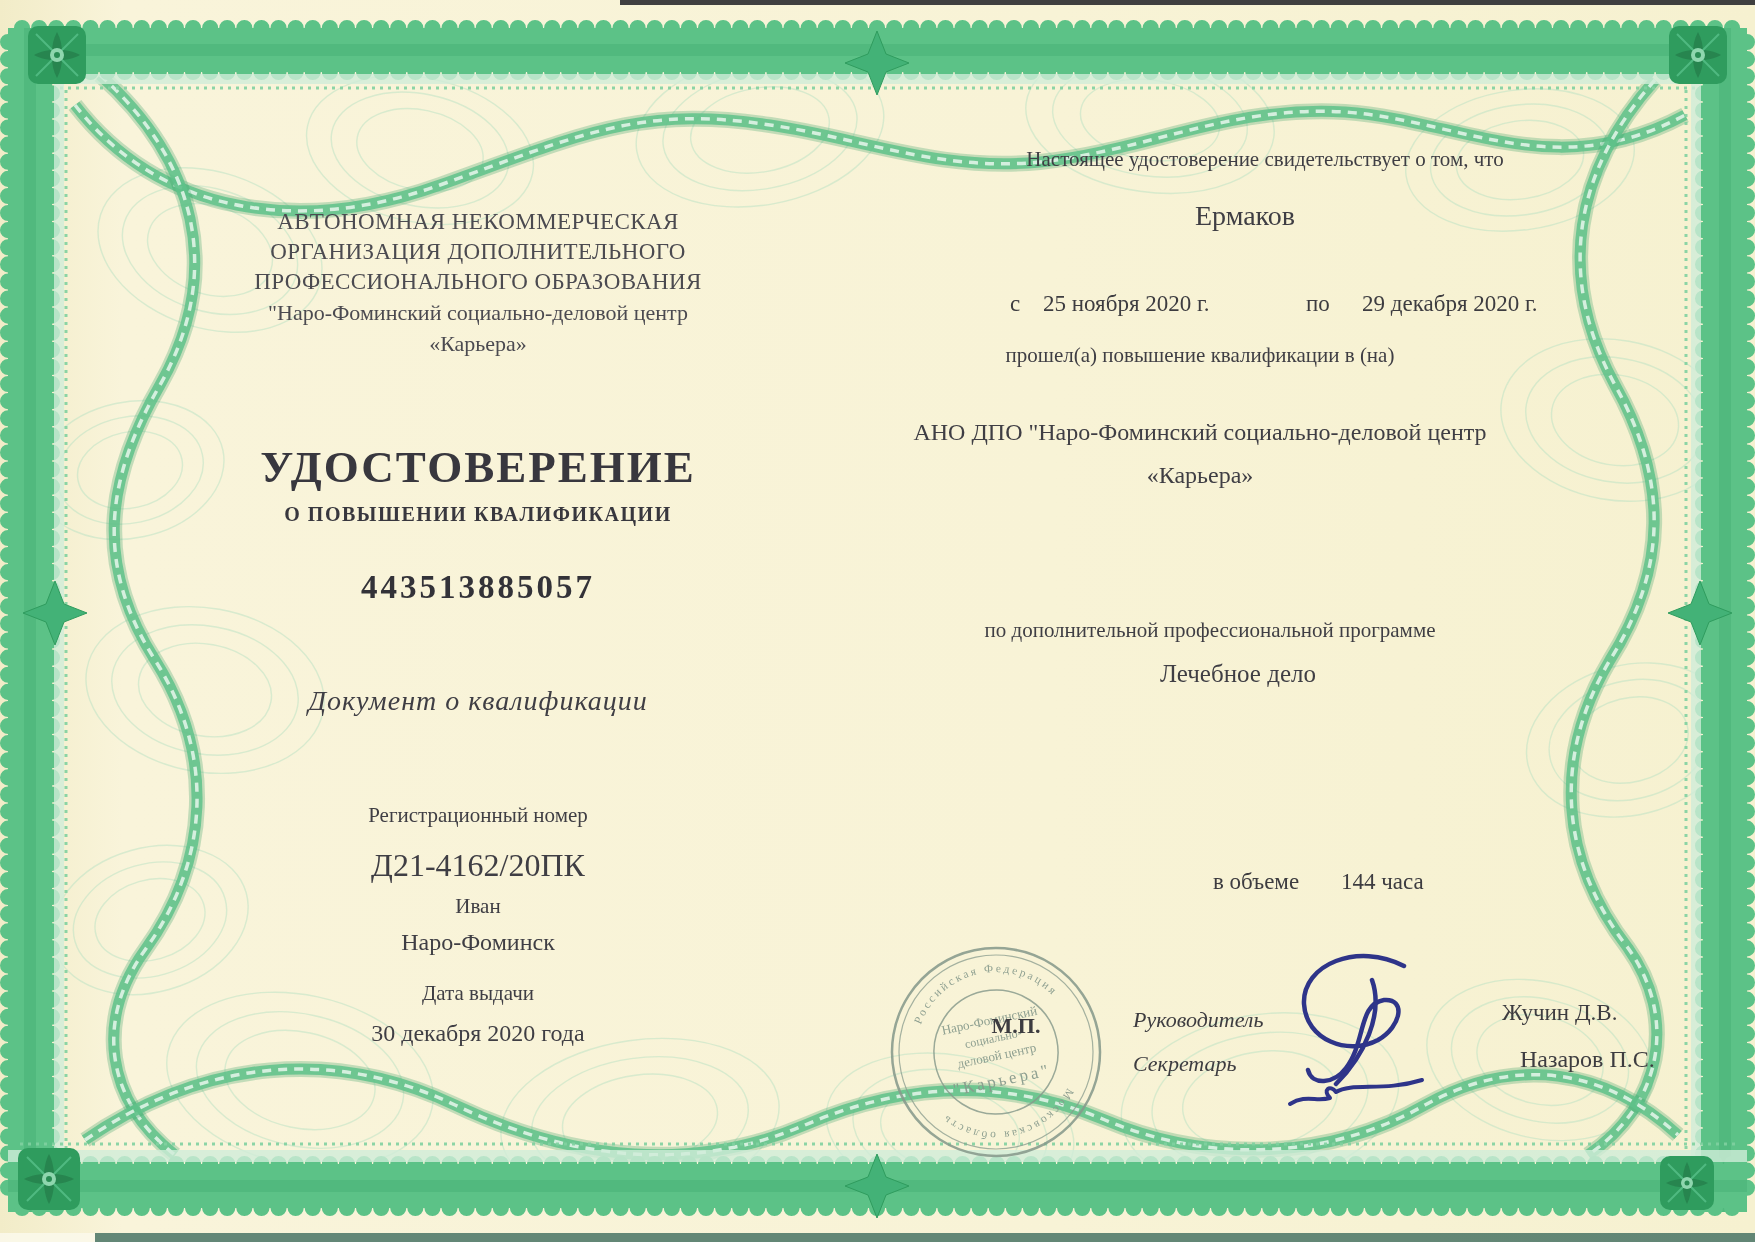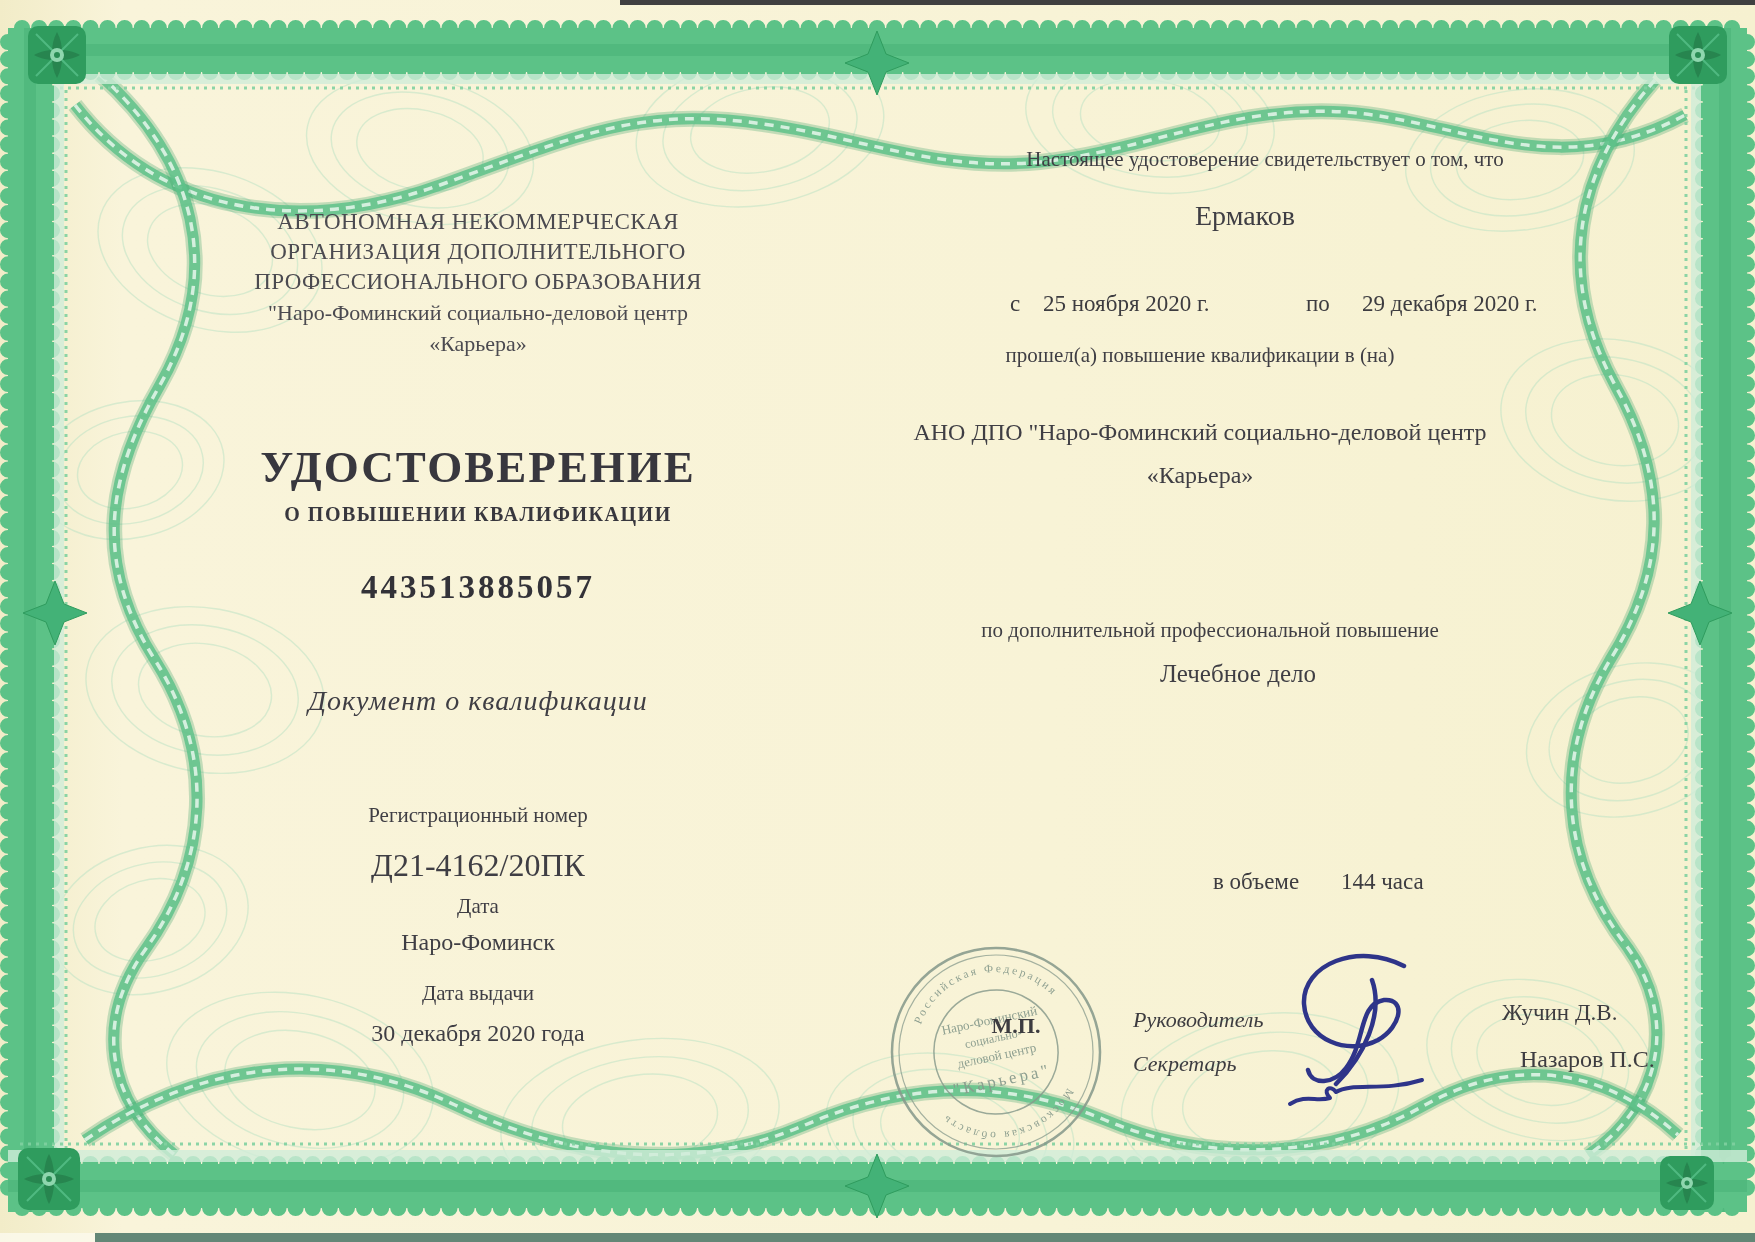--- a/index.html
+++ b/index.html
@@ -211,39 +211,39 @@
   <div class="t lc" style="top:331px;font-size:22px;color:#4b4a50;">«Карьера»</div>
 
   <div class="t lc b" style="top:441px;font-size:45px;letter-spacing:2px;color:#38373e;">УДОСТОВЕРЕНИЕ</div>
   <div class="t lc b" style="top:503px;font-size:20px;letter-spacing:1.5px;color:#38373e;">О ПОВЫШЕНИИ КВАЛИФИКАЦИИ</div>
   <div class="t lc b" style="top:568px;font-size:33px;letter-spacing:3px;color:#333238;">443513885057</div>
 
   <div class="t lc it" style="top:684px;font-size:28px;letter-spacing:1px;">Документ о квалификации</div>
 
   <div class="t lc" style="top:803px;font-size:21px;">Регистрационный номер</div>
   <div class="t lc" style="top:847px;font-size:32px;">Д21-4162/20ПК</div>
-  <div class="t lc" style="top:894px;font-size:21px;">Дата</div>
+  <div class="t lc" style="top:894px;font-size:21px;">Иван</div>
   <div class="t lc" style="top:928px;font-size:24px;">Наро-Фоминск</div>
   <div class="t lc" style="top:981px;font-size:21px;">Дата выдачи</div>
   <div class="t lc" style="top:1019px;font-size:24px;">30 декабря 2020 года</div>
 
   <div class="t" style="left:955px;width:580px;top:199px;font-size:28px;">Ермаков</div>
   <div class="t" style="left:975px;width:580px;top:147px;font-size:21px;">Настоящее удостоверение свидетельствует о том, что</div>
 
   <div class="abs" style="left:1010px;top:291px;font-size:23px;">с</div>
   <div class="abs" style="left:1043px;top:291px;font-size:23px;">25 ноября 2020 г.</div>
   <div class="abs" style="left:1306px;top:291px;font-size:23px;">по</div>
   <div class="abs" style="left:1362px;top:291px;font-size:23px;">29 декабря 2020 г.</div>
 
   <div class="t" style="left:910px;width:580px;top:343px;font-size:21px;">прошел(а) повышение квалификации в (на)</div>
 
   <div class="t" style="left:910px;width:580px;top:418px;font-size:24px;">АНО ДПО "Наро-Фоминский социально-деловой центр</div>
   <div class="t" style="left:910px;width:580px;top:461px;font-size:24px;">«Карьера»</div>
 
-  <div class="t" style="left:920px;width:580px;top:618px;font-size:21px;">по дополнительной профессиональной повышение</div>
+  <div class="t" style="left:920px;width:580px;top:618px;font-size:21px;">по дополнительной профессиональной программе</div>
   <div class="t" style="left:948px;width:580px;top:659px;font-size:25px;">Лечебное дело</div>
 
   <div class="abs" style="left:1213px;top:869px;font-size:23px;">в объеме</div>
   <div class="abs" style="left:1341px;top:869px;font-size:23px;">144 часа</div>
 
   <div class="abs it" style="left:1133px;top:1007px;font-size:22px;">Руководитель</div>
   <div class="abs" style="left:1502px;top:1000px;font-size:23px;">Жучин Д.В.</div>
   <div class="abs it" style="left:1133px;top:1051px;font-size:22px;">Секретарь</div>
   <div class="abs" style="left:1494px;top:1046px;font-size:24px;margin-left:26px;">Назаров П.С.</div>
 

